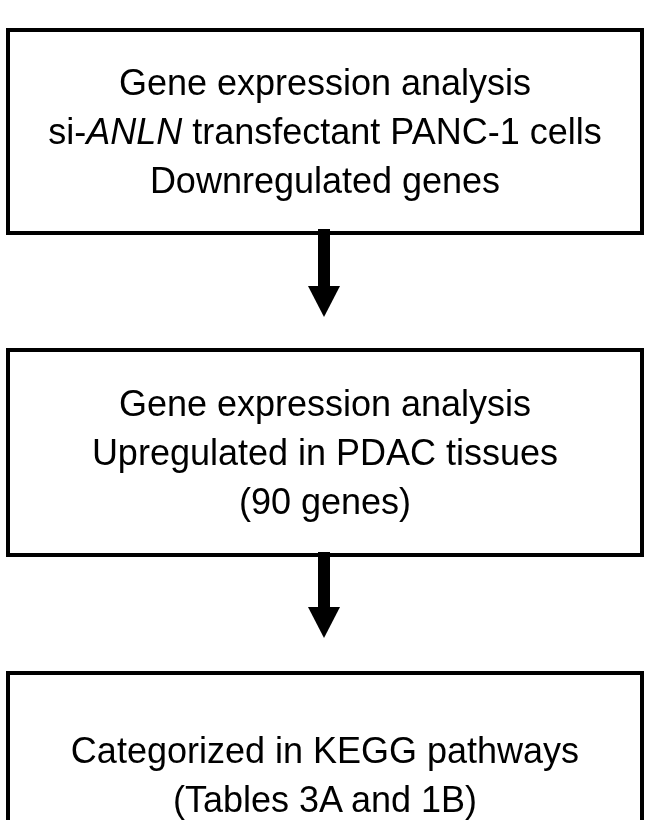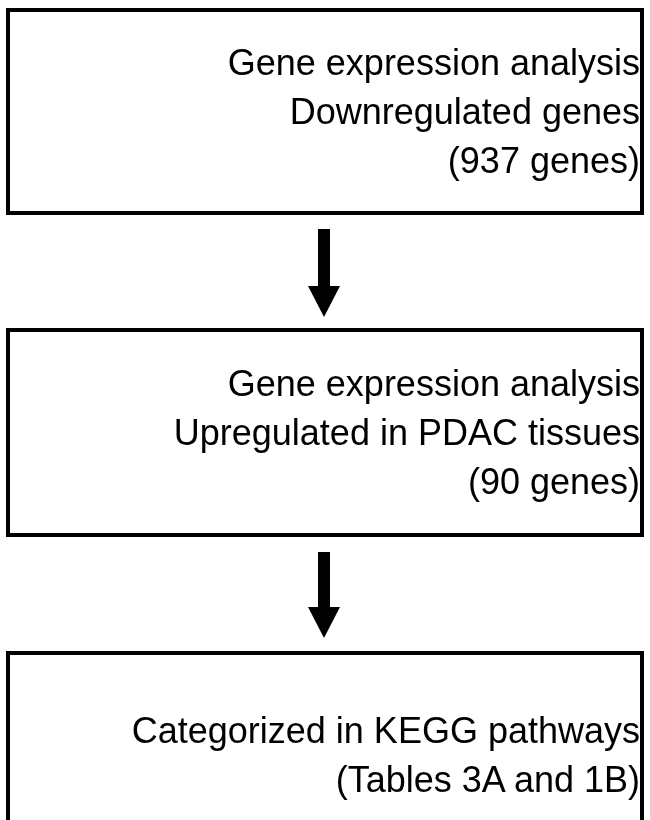--- a/index.html
+++ b/index.html
@@ -16,26 +16,27 @@
   }
   .flow-box {
     position: absolute;
     left: 6px;
     width: 638px;
     border: 4px solid var(--box-border, #000000);
     background: var(--background, #ffffff);
     display: flex;
     flex-direction: column;
     justify-content: center;
-    align-items: flex-end;
+    align-items: center;
     text-align: center;
     color: var(--text, #000000);
     font-size: 36px;
     line-height: 49px;
     letter-spacing: 0px;
+    margin-top: 20px;
   }
   .box-1 { top: 8px;   height: 207px; }
   .box-2 { top: 328px; height: 209px; }
   .box-3 { top: 651px; height: 208px; }
   .gene-italic { font-style: italic; }
   .line { white-space: pre-wrap; }
   .arrow {
     position: absolute;
     left: 308px;
     width: 32px;
@@ -58,22 +59,22 @@
     border-top: 31px solid var(--arrow, #000000);
   }
 </style>
 </head>
 <body>
 
 <div class="figure">
 
   <div class="flow-box box-1">
     <div class="line">Gene expression analysis</div>
+    <div class="line"><span>si-</span><span class="gene-italic">ANLN</span><span> transfectant PANC-1 cells</span></div>
     <div class="line">Downregulated genes</div>
-    <div class="line">(937 genes)</div>
   </div>
 
   <div class="arrow arrow-1">
     <div class="arrow-shaft"></div>
     <div class="arrow-head"></div>
   </div>
 
   <div class="flow-box box-2">
     <div class="line">Gene expression analysis</div>
     <div class="line">Upregulated in PDAC tissues</div>

